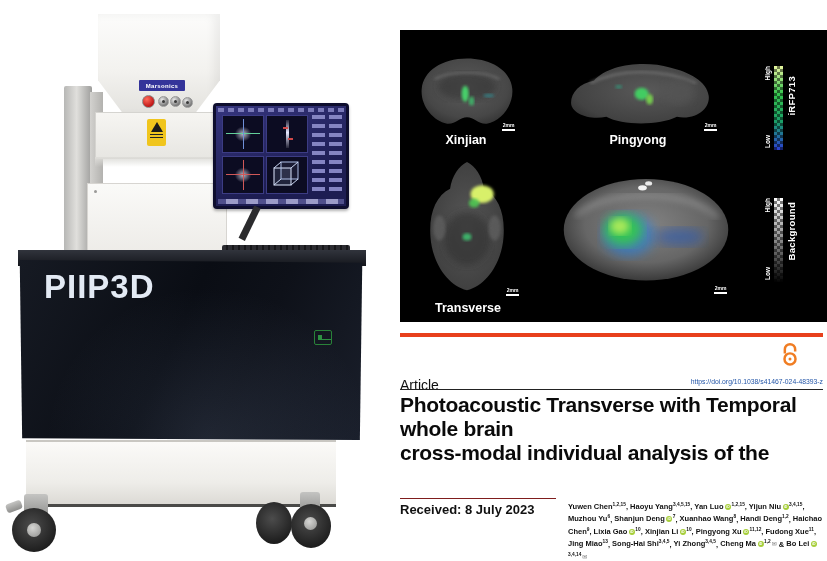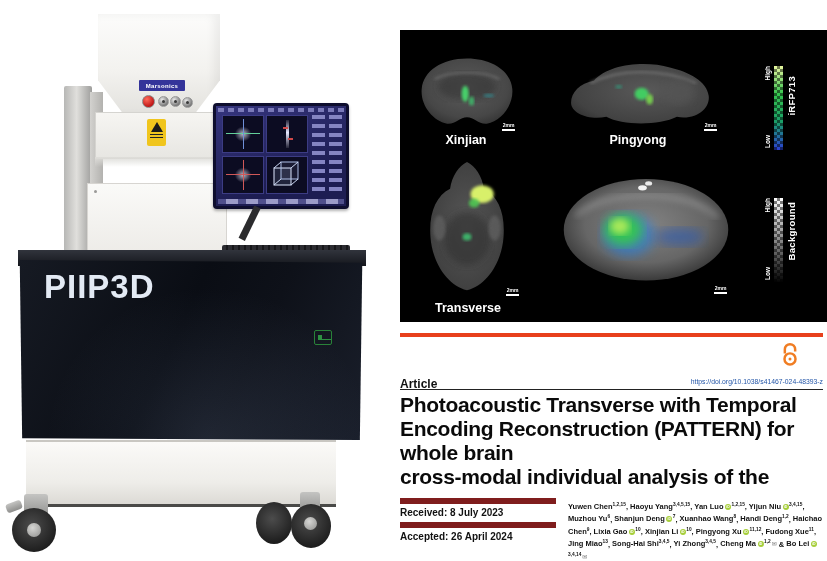--- a/index.html
+++ b/index.html
@@ -93,28 +93,28 @@
         background-size:6px 6px;}
   .vtext{writing-mode:vertical-rl;transform:rotate(180deg);color:#fff;position:absolute;}
   .hl{font-size:6.5px;font-weight:bold;}
   .cbarname{font-size:9.5px;font-weight:bold;letter-spacing:.3px;}
   
   #paper{position:absolute;left:400px;top:326px;width:427px;height:235px;background:#fff;}
   .redrule{position:absolute;left:0;top:7px;width:423px;height:3.5px;}
   .journal{position:absolute;left:0;top:13px;font-family:"Liberation Serif",serif;font-weight:bold;
         font-size:16.5px;color:#0b0b0b;letter-spacing:-.3px;}
   .oa{position:absolute;left:381px;top:16px;}
-  .kicker{position:absolute;left:0;top:51px;font-size:12px;font-weight:bold;color:#111;}
+  .kicker{position:absolute;left:0;top:51px;font-size:14px;font-weight:normal;color:#111;}
   .doi{position:absolute;right:4px;top:52px;font-size:6.8px;text-decoration:none;}
   .blackrule{position:absolute;left:0;top:63px;width:423px;height:1px;background:#222;}
   .title{position:absolute;left:0;top:67px;width:424px;font-size:21px;line-height:24px;
         font-weight:bold;color:#0a0a0a;letter-spacing:-.3px;}
   .meta{position:absolute;left:0;top:172px;width:424px;}
   .dates{position:absolute;left:0;top:0;width:156px;}
-  .daterow{border-top:6px solid #7f1d1d;padding:3px 0 4px;font-size:10px;color:#111;}
+  .daterow{border-top:1px solid #7f1d1d;padding:3px 0 4px;font-size:13px;color:#111;}
   .daterow.b{font-weight:bold;}
   .authors{position:absolute;left:168px;top:2px;width:256px;font-size:7.5px;font-weight:bold;
         color:#111;line-height:1.6;}
   .authors sup{font-size:4.8px;}
   .orcid{display:inline-block;width:6px;height:6px;border-radius:50%;background:#a6ce39;color:#fff;
         font-size:3.5px;line-height:6px;text-align:center;vertical-align:1px;margin:0 .5px 0 1.5px;font-weight:bold;}
   .mail{font-size:6px;color:#666;margin-left:1px;font-weight:normal;}
 </style>
 </head>
 <body>
@@ -312,25 +312,23 @@
     <svg class="oa" width="18" height="24" viewBox="0 0 20 27">
       <path d="M4.2 13 L4.2 8.2 A5.8 5.8 0 0 1 15.8 8.2 L15.8 10.6" fill="none" stroke="#f07d23" stroke-width="2.8"></path>
       <circle cx="10" cy="19" r="6.2" fill="none" stroke="#f07d23" stroke-width="2.8"></circle>
       <circle cx="10" cy="19" r="1.7" fill="#f07d23"></circle>
     </svg>
     <div class="kicker">Article</div>
     <a class="doi" href="#" style="color: rgb(36, 86, 168);">https://doi.org/10.1038/s41467-024-48393-z</a>
     <div class="blackrule"></div>
     <div class="title">
       <div>Photoacoustic Transverse with Temporal</div>
-      <div>Encoding Reconstruction (PATTERN) for</div>
       <div>whole brain</div>
       <div>cross-modal individual analysis of the</div>
     </div>
     <div class="meta">
       <div class="dates">
         <div class="daterow b">Received: 8 July 2023</div>
-        <div class="daterow b">Accepted: 26 April 2024</div>
       </div>
       <div class="authors"><span>Yuwen Chen<sup>1,2,15</sup></span>, <span>Haoyu Yang<sup>3,4,5,15</sup></span>, <span>Yan Luo<span class="orcid">iD</span><sup>1,2,15</sup></span>, <span>Yijun Niu<span class="orcid">iD</span><sup>3,4,15</sup></span>, <span>Muzhou Yu<sup>6</sup></span>, <span>Shanjun Deng<span class="orcid">iD</span><sup>7</sup></span>, <span>Xuanhao Wang<sup>8</sup></span>, <span>Handi Deng<sup>1,2</sup></span>, <span>Haichao Chen<sup>9</sup></span>, <span>Lixia Gao<span class="orcid">iD</span><sup>10</sup></span>, <span>Xinjian Li<span class="orcid">iD</span><sup>10</sup></span>, <span>Pingyong Xu<span class="orcid">iD</span><sup>11,12</sup></span>, <span>Fudong Xue<sup>11</sup></span>, <span>Jing Miao<sup>13</sup></span>, <span>Song-Hai Shi<sup>3,4,5</sup></span>, <span>Yi Zhong<sup>3,4,5</sup></span>, <span>Cheng Ma<span class="orcid">iD</span><sup>1,2</sup><span class="mail">✉</span></span> &amp; <span>Bo Lei<span class="orcid">iD</span><sup>3,4,14</sup><span class="mail">✉</span></span></div>
     </div>
   </div>
 </div>
 
 </body></html>

